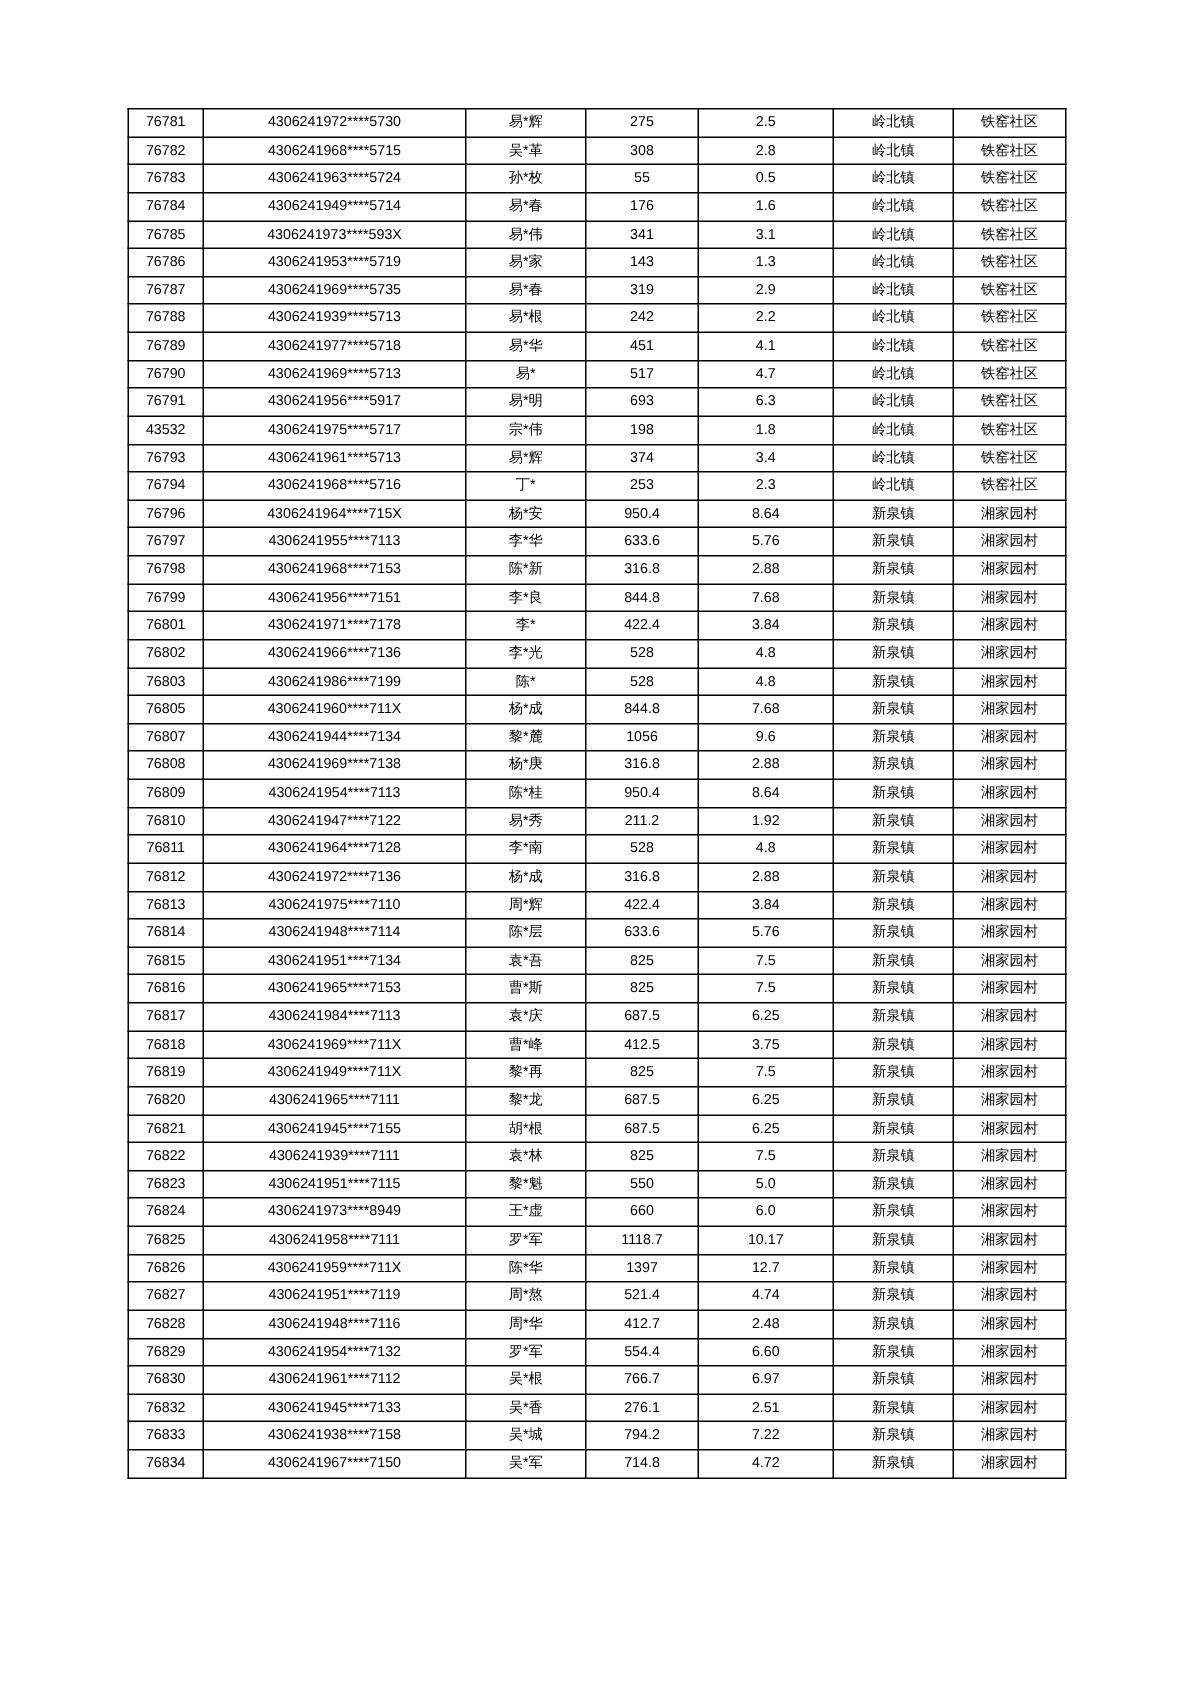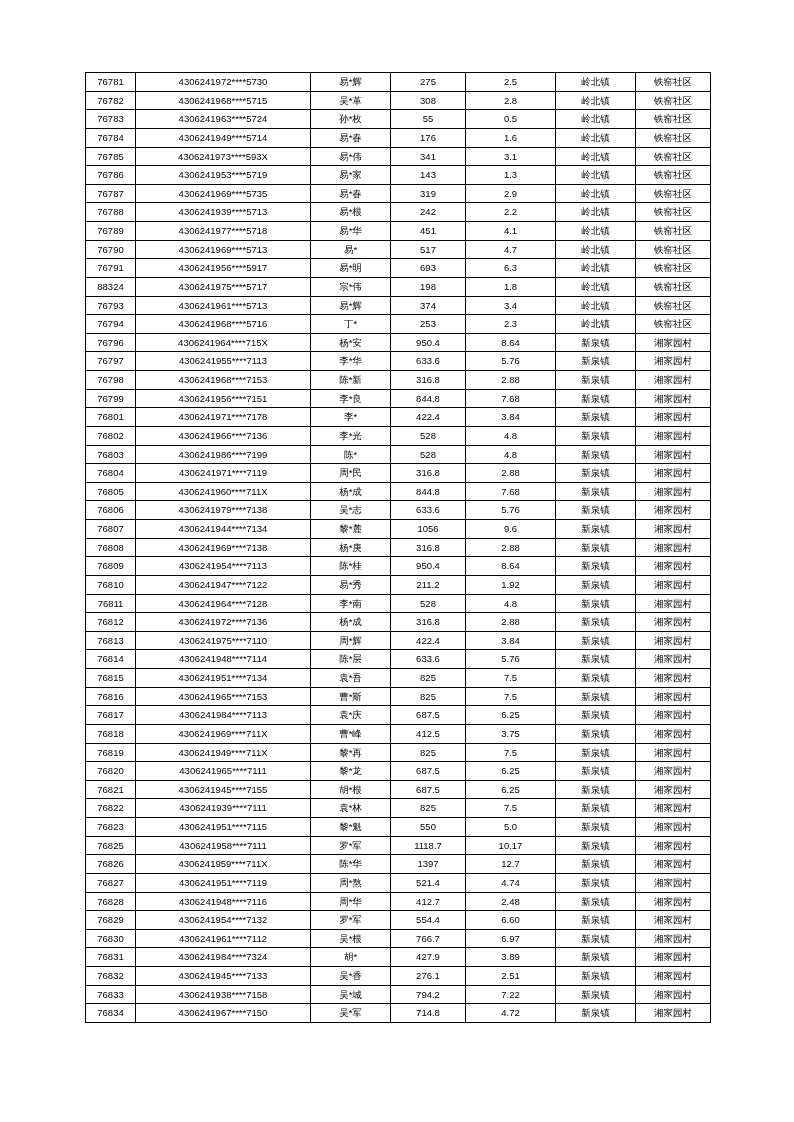--- a/index.html
+++ b/index.html
@@ -152,21 +152,21 @@
         <tr>
           <td>76791</td>
           <td>4306241956****5917</td>
           <td>易*明</td>
           <td>693</td>
           <td>6.3</td>
           <td>岭北镇</td>
           <td>铁窑社区</td>
         </tr>
         <tr>
-          <td>88324</td>
+          <td>43532</td>
           <td>4306241975****5717</td>
           <td>宗*伟</td>
           <td>198</td>
           <td>1.8</td>
           <td>岭北镇</td>
           <td>铁窑社区</td>
         </tr>
         <tr>
           <td>76793</td>
           <td>4306241961****5713</td>
@@ -242,47 +242,29 @@
         <tr>
           <td>76803</td>
           <td>4306241986****7199</td>
           <td>陈*</td>
           <td>528</td>
           <td>4.8</td>
           <td>新泉镇</td>
           <td>湘家园村</td>
         </tr>
         <tr>
-          <td>76804</td>
-          <td>4306241971****7119</td>
-          <td>周*民</td>
-          <td>316.8</td>
-          <td>2.88</td>
-          <td>新泉镇</td>
-          <td>湘家园村</td>
-        </tr>
-        <tr>
           <td>76805</td>
           <td>4306241960****711X</td>
           <td>杨*成</td>
           <td>844.8</td>
           <td>7.68</td>
           <td>新泉镇</td>
           <td>湘家园村</td>
         </tr>
         <tr>
-          <td>76806</td>
-          <td>4306241979****7138</td>
-          <td>吴*志</td>
-          <td>633.6</td>
-          <td>5.76</td>
-          <td>新泉镇</td>
-          <td>湘家园村</td>
-        </tr>
-        <tr>
           <td>76807</td>
           <td>4306241944****7134</td>
           <td>黎*麓</td>
           <td>1056</td>
           <td>9.6</td>
           <td>新泉镇</td>
           <td>湘家园村</td>
         </tr>
         <tr>
           <td>76808</td>
@@ -422,20 +404,29 @@
         <tr>
           <td>76823</td>
           <td>4306241951****7115</td>
           <td>黎*魁</td>
           <td>550</td>
           <td>5.0</td>
           <td>新泉镇</td>
           <td>湘家园村</td>
         </tr>
         <tr>
+          <td>76824</td>
+          <td>4306241973****8949</td>
+          <td>王*虚</td>
+          <td>660</td>
+          <td>6.0</td>
+          <td>新泉镇</td>
+          <td>湘家园村</td>
+        </tr>
+        <tr>
           <td>76825</td>
           <td>4306241958****7111</td>
           <td>罗*军</td>
           <td>1118.7</td>
           <td>10.17</td>
           <td>新泉镇</td>
           <td>湘家园村</td>
         </tr>
         <tr>
           <td>76826</td>
@@ -476,29 +467,20 @@
         <tr>
           <td>76830</td>
           <td>4306241961****7112</td>
           <td>吴*根</td>
           <td>766.7</td>
           <td>6.97</td>
           <td>新泉镇</td>
           <td>湘家园村</td>
         </tr>
         <tr>
-          <td>76831</td>
-          <td>4306241984****7324</td>
-          <td>胡*</td>
-          <td>427.9</td>
-          <td>3.89</td>
-          <td>新泉镇</td>
-          <td>湘家园村</td>
-        </tr>
-        <tr>
           <td>76832</td>
           <td>4306241945****7133</td>
           <td>吴*香</td>
           <td>276.1</td>
           <td>2.51</td>
           <td>新泉镇</td>
           <td>湘家园村</td>
         </tr>
         <tr>
           <td>76833</td>

